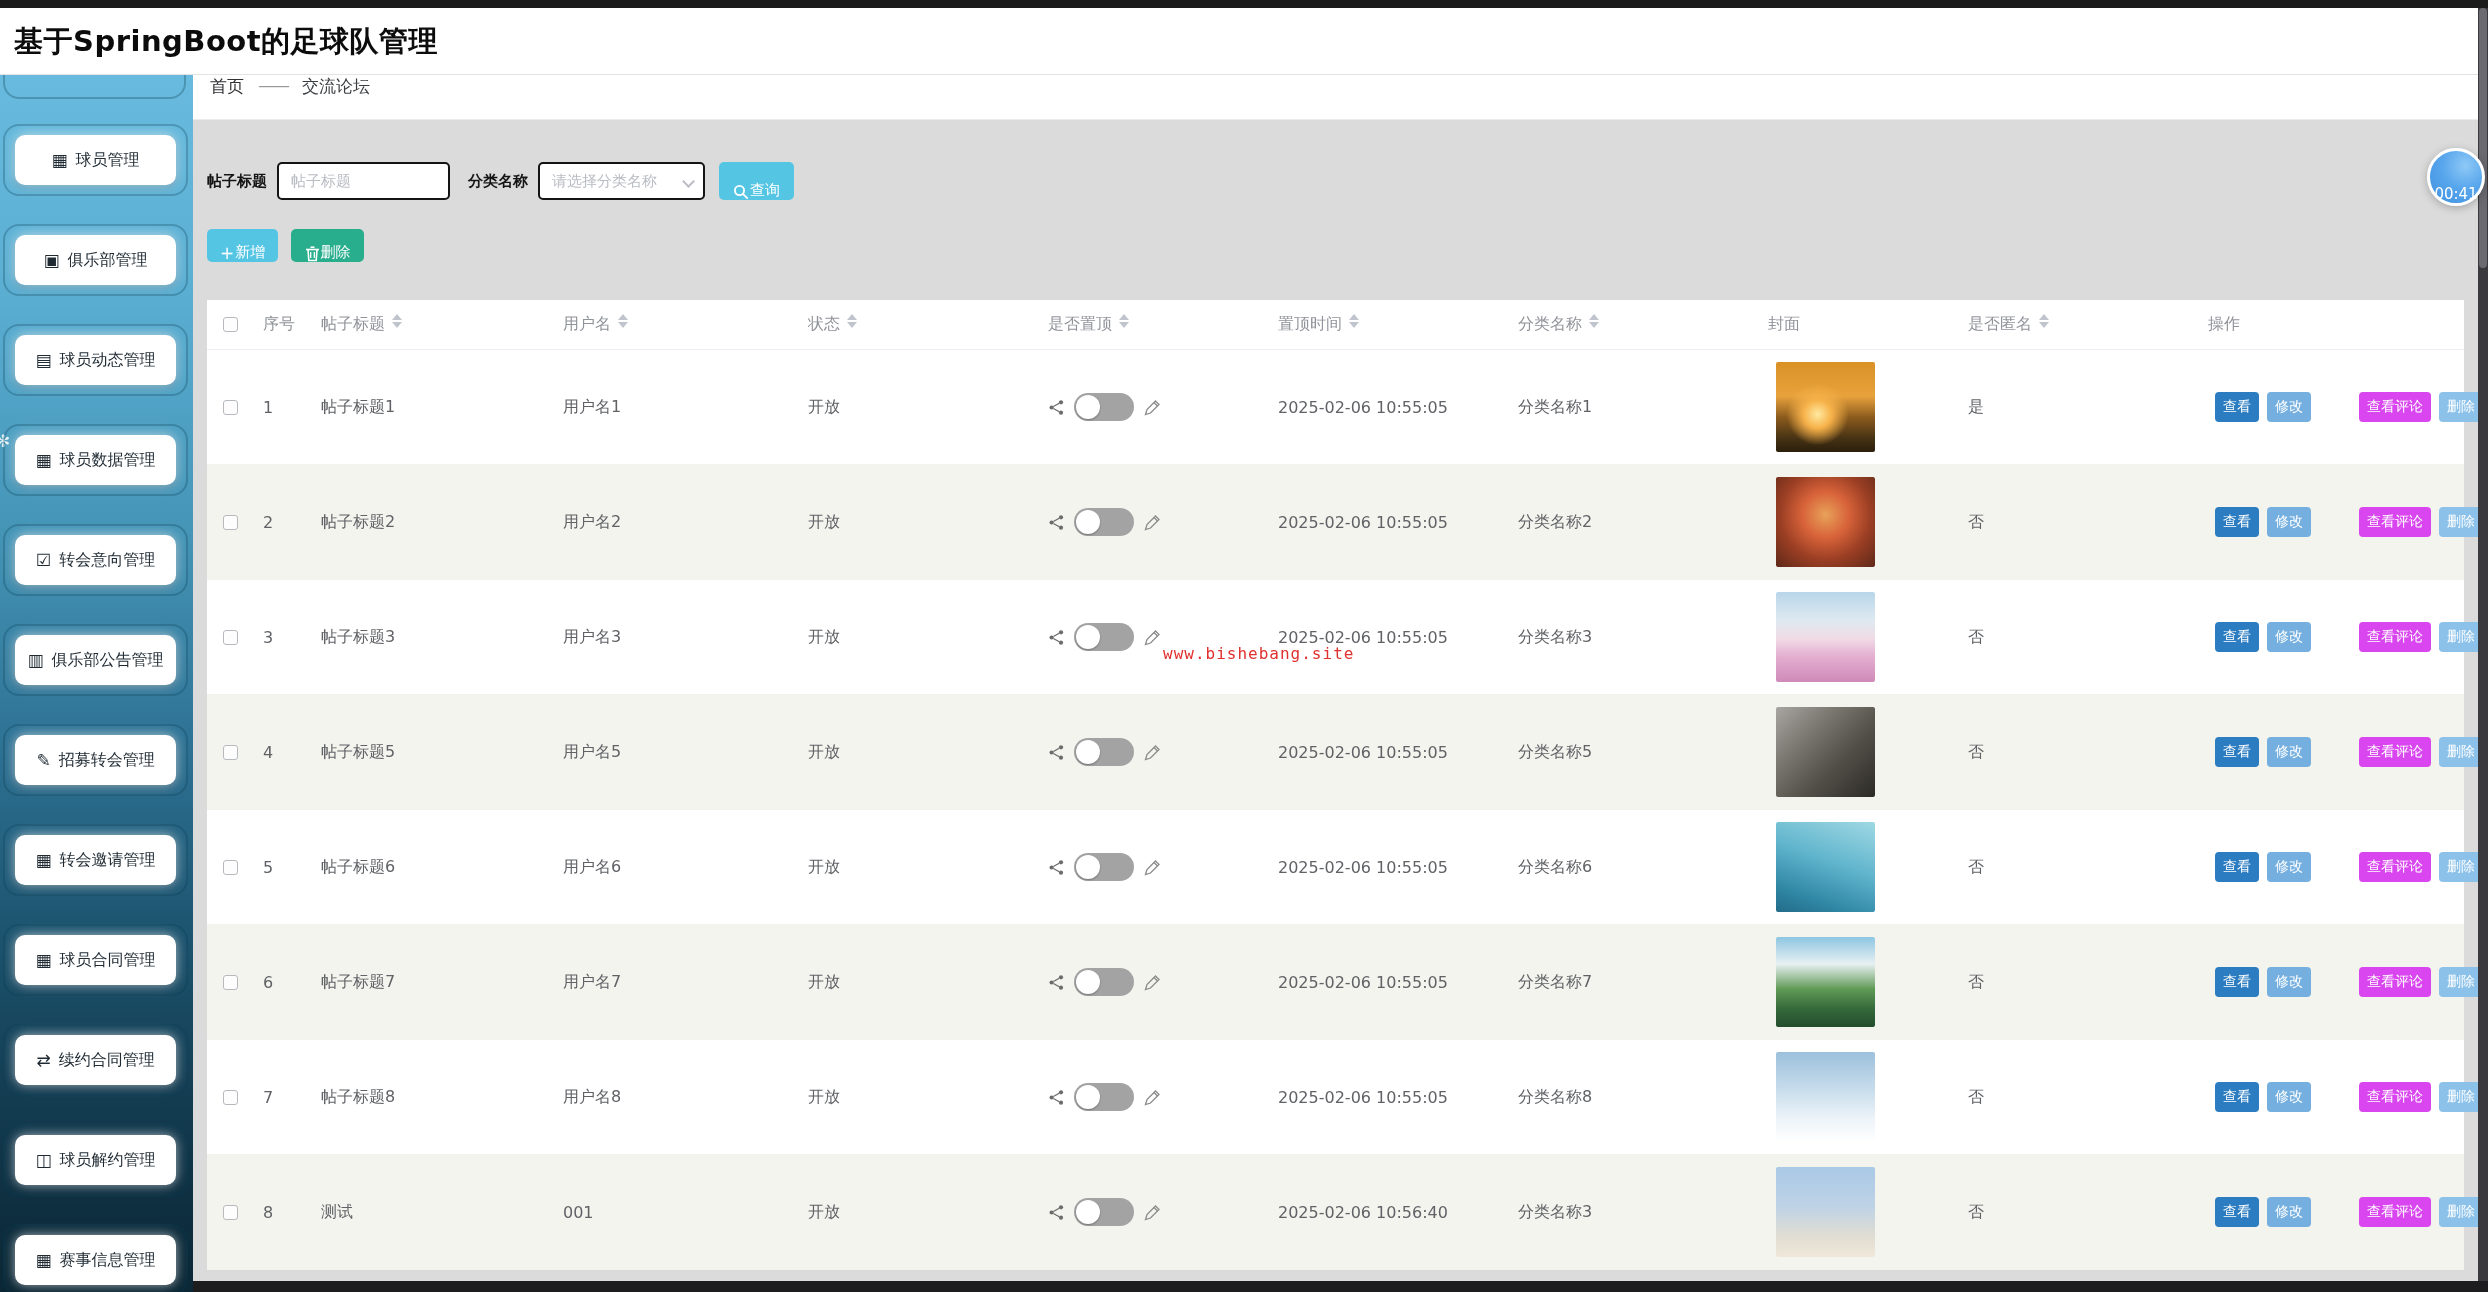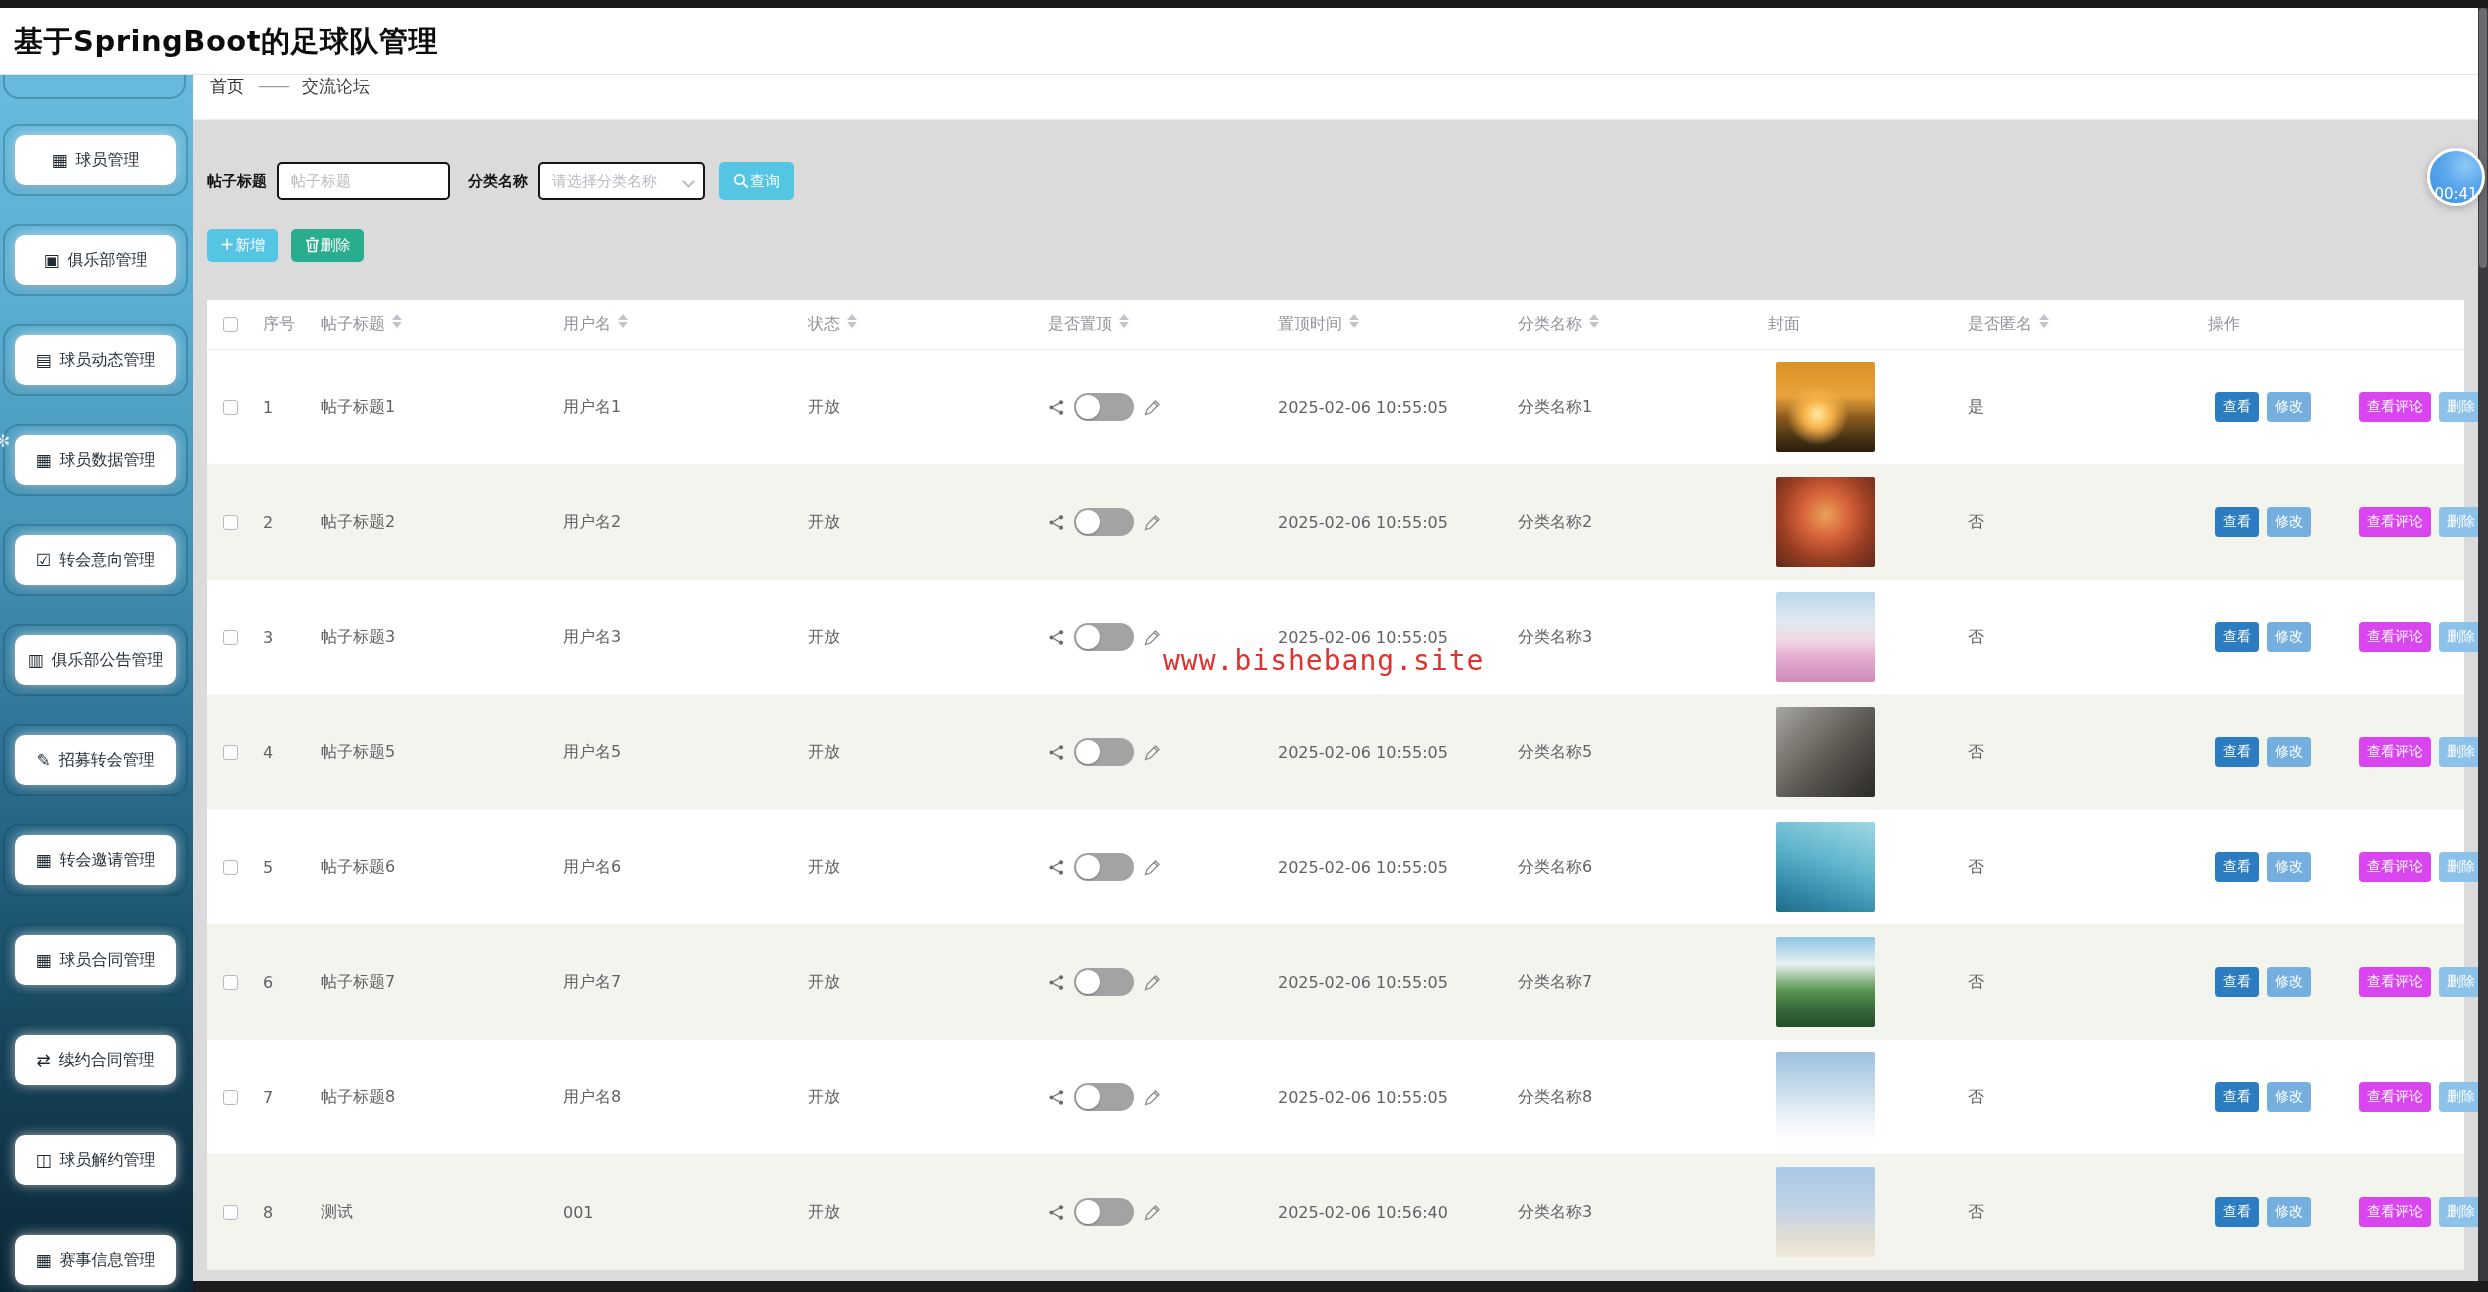--- a/index.html
+++ b/index.html
@@ -46,21 +46,21 @@
   .search-row { position:absolute; left:14px; top:42px; height:38px; display:flex; align-items:center; }
   .f-label { font-size:15px; font-weight:bold; color:#141414; margin-right:10px; white-space:nowrap; }
   .f-input { width:173px; height:38px; background:#fff; border:2px solid #141414; border-radius:5px; padding:0 12px;
              font-size:15px; color:#333; font-family:inherit; }
   .f-input::placeholder { color:#b9bcc2; }
   .gap18 { width:18px; } .gap14 { width:14px; }
   .f-select { position:relative; width:167px; height:38px; background:#fff; border:2px solid #141414; border-radius:5px;
               display:flex; align-items:center; padding:8px 12px; cursor:pointer; }
   .f-select .ph { font-size:15px; color:#b9bcc2; }
   .f-select .chev { position:absolute; right:10px; top:13px; width:9px; height:9px; border-right:2px solid #b9bcc2; border-bottom:2px solid #b9bcc2; transform:rotate(45deg); }
-  .btn { display:flex; align-items:center; justify-content:center; gap:1px; border:none; border-radius:5px; cursor:pointer;
+  .btn { display:flex; align-items:flex-end; justify-content:center; gap:1px; border:none; border-radius:5px; cursor:pointer;
          color:#fff; font-family:inherit; }
   .btn-query { width:75px; height:38px; background:#55c5e4; font-size:15px; }
   .toolbar-row { position:absolute; left:14px; top:108px; height:34px; display:flex; align-items:center; gap:13px; }
   .btn-add { width:71px; height:33px; background:#55c5e4; font-size:15px; }
   .btn-del { width:73px; height:33px; background:#28ad8d; font-size:15px; }
   .plus-glyph { font-size:17px; line-height:1; margin-top:-1px; }
 
   
   .table { position:absolute; left:14px; top:180px; right:14px; height:970px; background:#ffffff; }
   .trow { display:grid; grid-template-columns:48px 58px 242px 245px 240px 230px 240px 250px 200px 240px 1fr; align-items:center; }
@@ -87,21 +87,21 @@
   .cv-dancer   { background:linear-gradient(200deg,#9fd8e4 0%,#5fb4cc 45%,#2f86a4 80%,#226c88 100%); }
   .cv-valley   { background:linear-gradient(180deg,#8ec6e2 0%,#e7f0f2 30%,#5f9a55 58%,#35693a 80%,#244d2c 100%); }
   .cv-ski      { background:linear-gradient(180deg,#9cc0dc 0%,#c8ddec 42%,#eef4f9 75%,#ffffff 100%); }
   .cv-portrait { background:linear-gradient(180deg,#a9c9e6 0%,#bfd3e6 45%,#e2ddd2 78%,#efe8da 100%); }
   .act-cell { display:flex; align-items:center; gap:8px; padding-left:15px; }
   .act { height:30px; border:none; border-radius:4px; color:#fff; font-size:14px; padding:0 8px; cursor:pointer; font-family:inherit; white-space:nowrap; }
   .ab0 { background:#2b7cc0; } .ab1 { background:#74afdf; } .ab2 { background:#d946ef;margin-left:40px; } .ab3 { background:#8cc2ea; }
 
   
   .watermark { position:absolute; left:1163px; top:644px; z-index:50; font-family:"DejaVu Sans Mono","Liberation Mono",monospace;
-               font-size:28px; color:#e0312e; letter-spacing:1px; }
+               font-size:16px; color:#e0312e; letter-spacing:1px; }
   .timer { position:absolute; left:2427px; top:148px; width:58px; height:58px; border-radius:50%; z-index:70;
            background:radial-gradient(circle at 68% 28%, #8ec9f6 0%, #58a6ec 45%, #3d8fe0 100%);
            border:3px solid #ffffff; box-shadow:0 2px 8px rgba(0,0,0,.25);
            display:flex; align-items:flex-end; justify-content:center; color:#fff; font-size:15px; cursor:pointer; }
 </style>
 </head>
 <body>
 
 <div class="topbar"></div>
 

